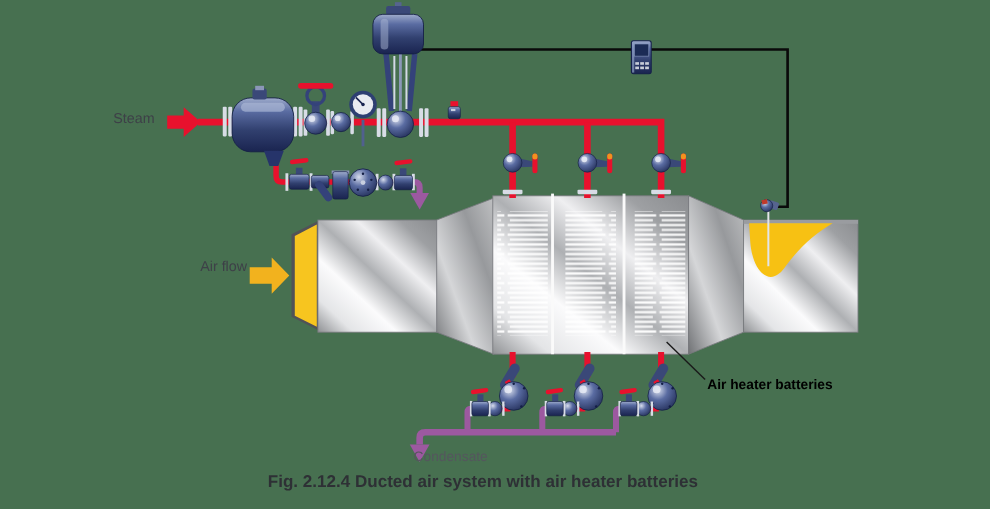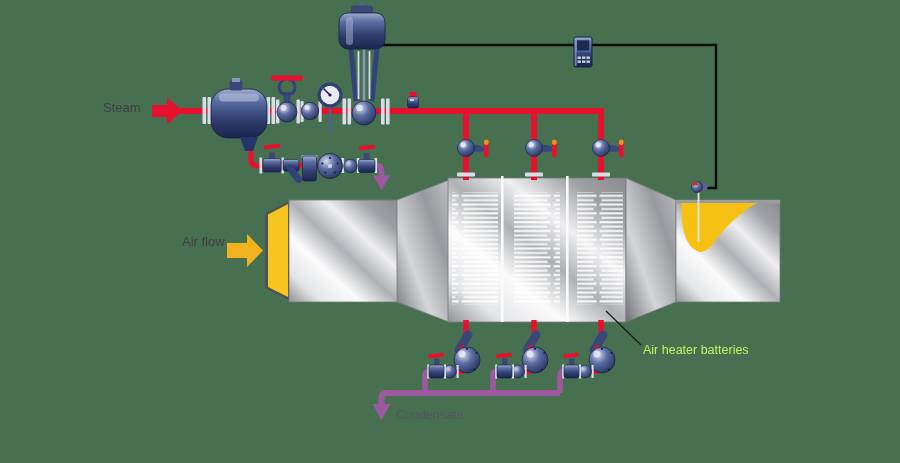--- a/index.html
+++ b/index.html
@@ -7,22 +7,22 @@
     position:relative;
     width:900px;height:463px;
     background:#477050;
     overflow:hidden;
     font-family:"Liberation Sans", sans-serif;
   }
   #stage svg{position:absolute;left:0;top:0;}
   .lbl{position:absolute;font-size:13px;color:#3E4048;white-space:nowrap;}
   .lbl-steam{left:103px;top:100px;}
   .lbl-airflow{left:182px;top:234px;}
-  .lbl-condensate{left:396px;top:408px;font-size:12.5px;color:#55565E;}
-  .lbl-batteries{left:643px;top:343px;font-size:12.5px;color:#bef264;}
+  .lbl-condensate{left:376px;top:408px;font-size:12.5px;color:#55565E;}
+  .lbl-batteries{left:643px;top:343px;font-size:12.5px;color:#000000;font-weight:bold;}
   .caption{
     position:absolute;left:0;right:22px;top:430px;
     text-align:center;font-size:15.5px;font-weight:bold;color:#2E3035;
   }
 </style>
 </head>
 <body>
 
 <div id="stage">
 
@@ -298,14 +298,15 @@
     <rect x="692.5" y="181.5" width="5" height="4" fill="#C0392B" transform="rotate(-12 695 183)"></rect>
   </g>
 
   <polygon points="227,243 247,243 247,234 263,250.5 247,267 247,258 227,258" fill="#F2B21E"></polygon>
 </svg>
 
 <div class="lbl lbl-steam">Steam</div>
 <div class="lbl lbl-airflow">Air flow</div>
 <div class="lbl lbl-condensate">Condensate</div>
 <div class="lbl lbl-batteries">Air heater batteries</div>
+<div class="caption">Fig. 2.12.4 Ducted air system with air heater batteries</div>
 
 </div>
 
 </body></html>

